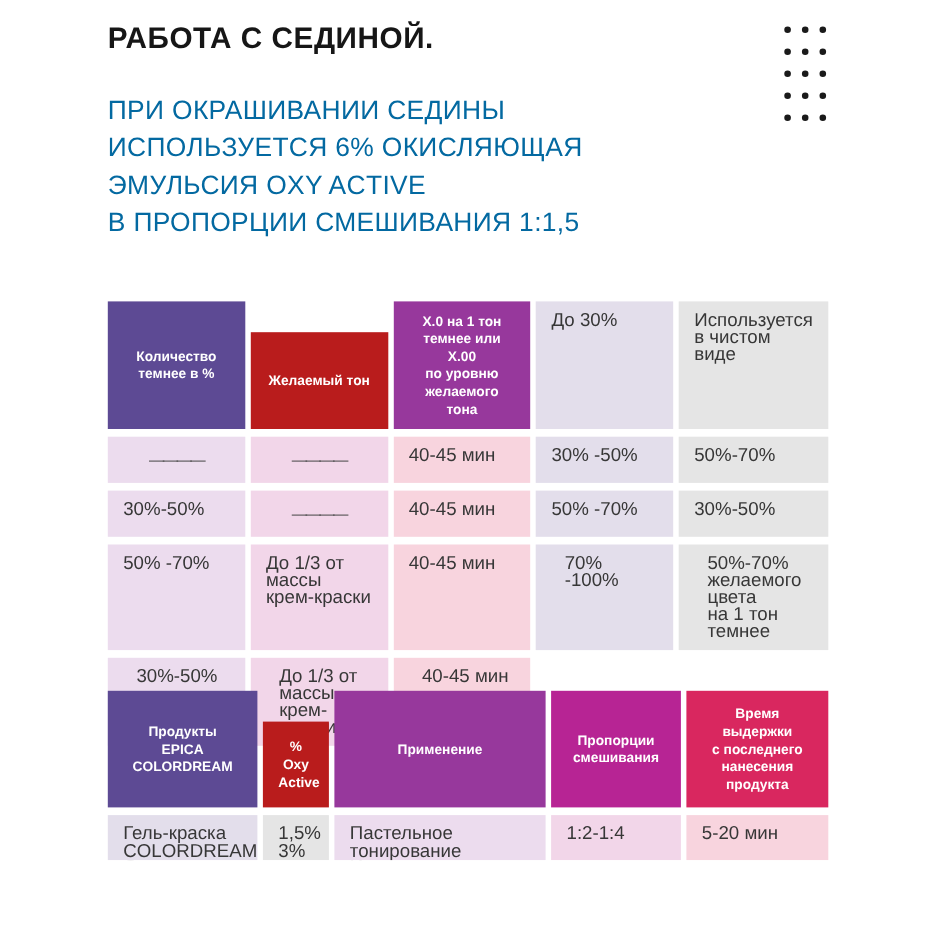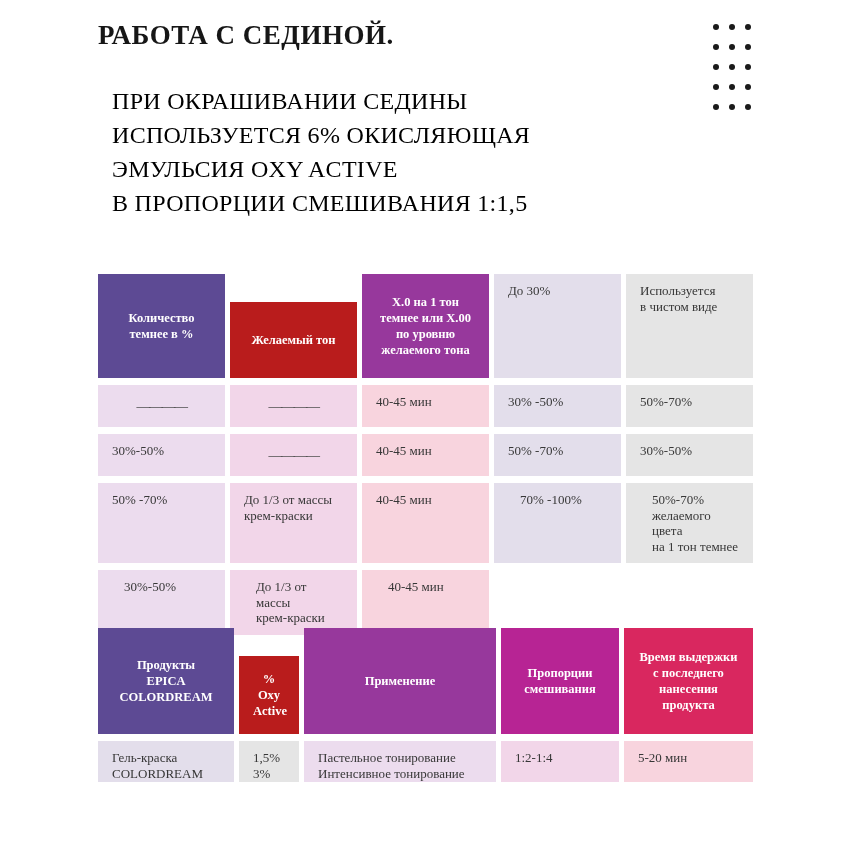--- a/index.html
+++ b/index.html
@@ -1,27 +1,27 @@
 <!DOCTYPE html>
 <html><head>
 <meta charset="utf-8">
 <style>
   html,body{margin:0;padding:0;background:#ffffff;}
   .page{
     position:relative;width:850px;height:782px;background:#ffffff;overflow:hidden;
-    font-family:Liberation Serif, serif;color:#1f1f1f;
+    font-family:Liberation Sans, sans-serif;color:#1f1f1f;
   }
   .title{
     position:absolute;left:98px;top:20px;margin:0;
     font-size:27px;font-weight:700;letter-spacing:.5px;color:#161616;
     white-space:pre-line;
   }
   .intro{
-    position:absolute;left:112px;top:84px;margin:0;width:560px;
-    font-size:24px;font-weight:400;line-height:34px;letter-spacing:.3px;color:#000000;
+    position:absolute;left:98px;top:84px;margin:0;width:560px;
+    font-size:24px;font-weight:400;line-height:34px;letter-spacing:.3px;color:#0369a1;
     white-space:pre-line;
   }
   .dots{
     position:absolute;left:713px;top:24px;
     display:grid;grid-template-columns:repeat(3,6px);grid-auto-rows:6px;
     column-gap:10px;row-gap:14px;
   }
   .dots span{width:6px;height:6px;border-radius:50%;background:#1a1a1a;display:block;}
 
   .grid-table{position:absolute;left:98px;width:655px;display:grid;column-gap:5px;row-gap:7px;}
@@ -32,21 +32,21 @@
     display:flex;flex-direction:column;justify-content:center;
     white-space:pre-line;box-sizing:border-box;
   }
   .th{
     padding:10px 14px;color:#ffffff;font-weight:700;
     font-size:12.5px;line-height:16px;min-height:76px;text-align:center;
   }
   .t2 .th{min-height:78px;}
   .td{
     padding:9px 14px;justify-content:flex-start;
-    font-size:13px;line-height:15.5px;color:#373737;min-height:42px;
+    font-size:17px;line-height:15.5px;color:#373737;min-height:42px;
   }
   .t2 .td{min-height:90px;}
   .td.tall{min-height:62px;padding-left:26px;}
   .dash{align-items:center;justify-content:flex-start;padding-top:14px;
     letter-spacing:-1.5px;color:#4c4c4c;font-size:14px;}
 
   
   .c1{background:#5d4a94;} .c2{background:#b91c1c;margin-top:28px;} .c3{background:#97389c;}
   .c4{background:#b72494;} .c5{background:#d9275f;}
   

